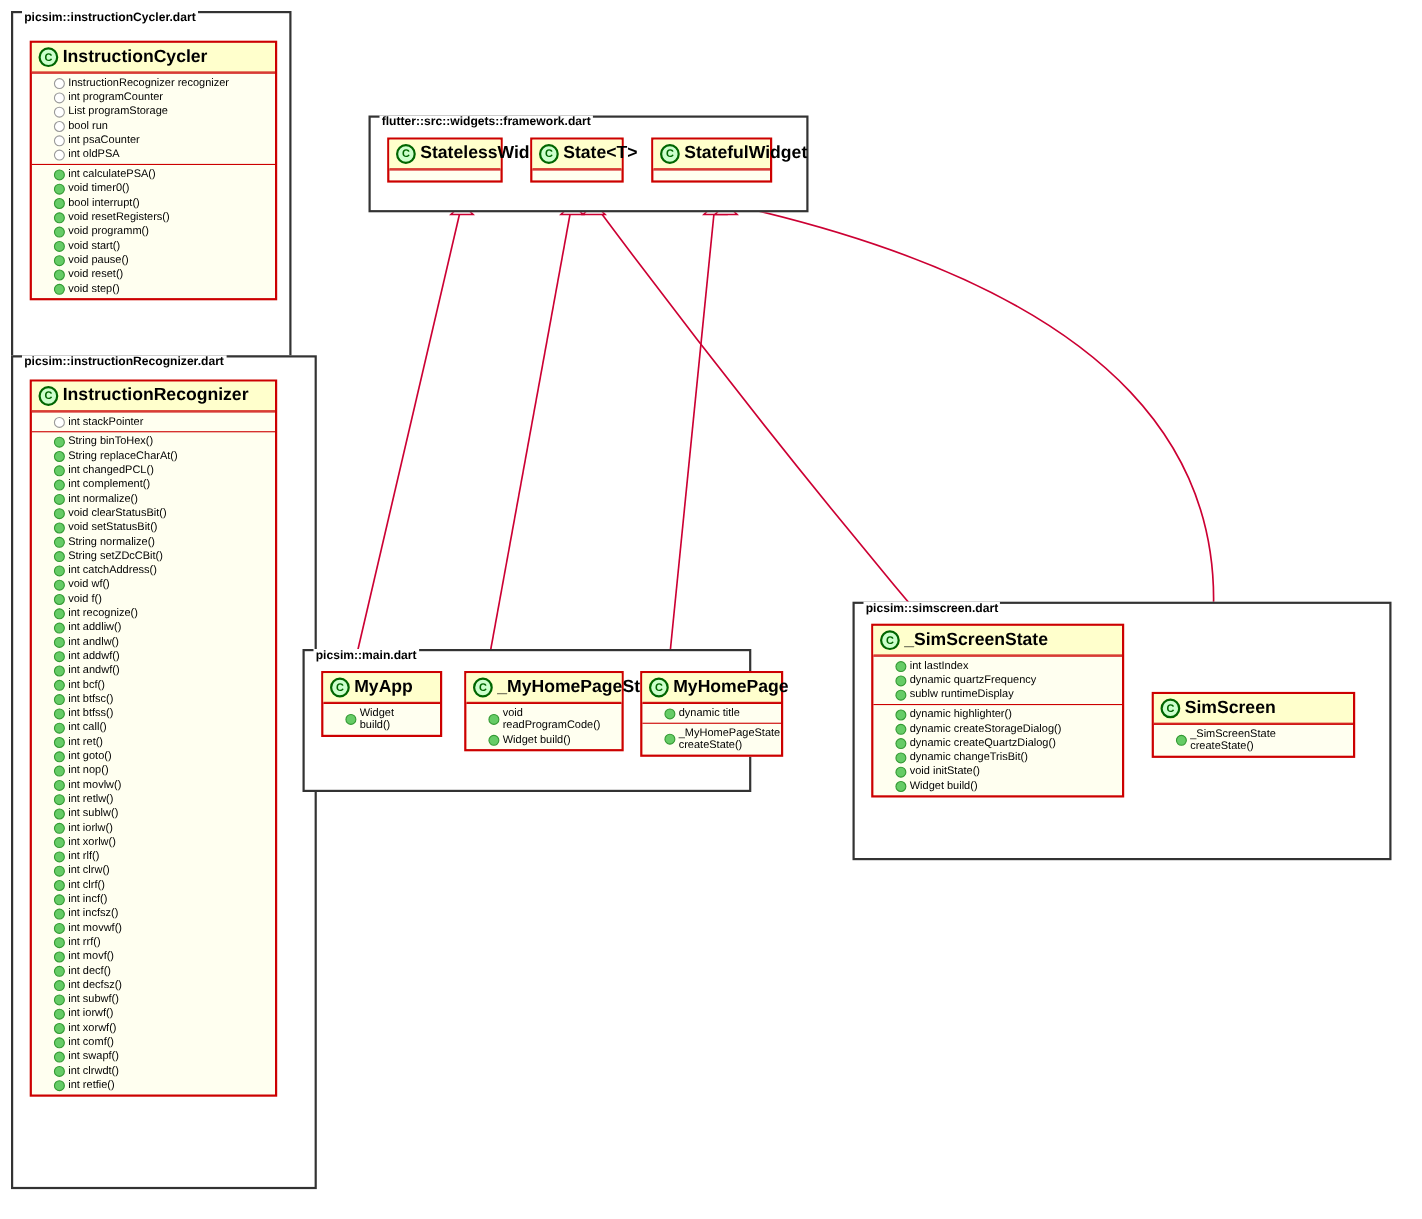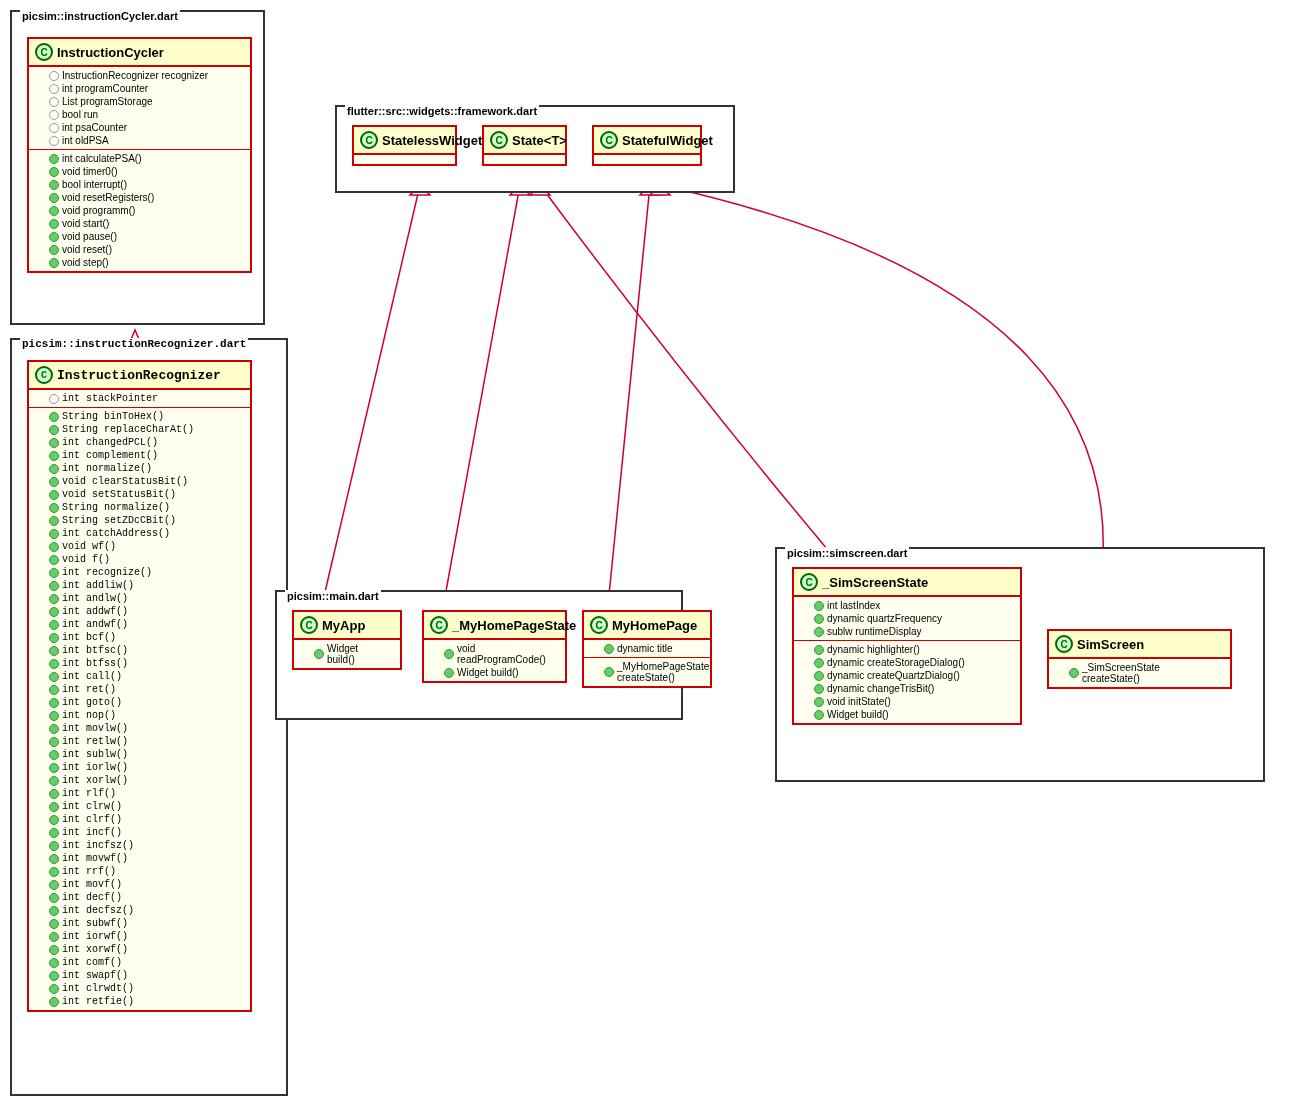--- a/index.html
+++ b/index.html
@@ -54,21 +54,21 @@
       display: flex;
       align-items: center;
       justify-content: center;
       font-size: 10px;
       font-weight: bold;
       color: #006600;
       flex-shrink: 0;
     }
     .class-name {
       font-weight: bold;
-      font-size: 13px;
+      font-size: 16px;
     }
     .class-section {
       border-top: 1px solid #cc0000;
       padding: 2px 20px;
     }
     .member-item {
       display: flex;
       align-items: center;
       gap: 3px;
       padding: 1px 0;
@@ -184,21 +184,21 @@
             <span>void reset()</span>
           </div>
         <div class="member-item">
             <div class="member-icon icon-green"></div>
             <span>void step()</span>
           </div>
       </div>
     </div>
   </div>
 
-  <div class="package-box" style="left:10px; top:338px; width:278px; height:758px;font-family:Liberation Mono, monospace;">
+  <div class="package-box" style="left:10px; top:323px; width:278px; height:758px;">
     <span class="package-label">picsim::instructionRecognizer.dart</span>
 
     <div class="class-box" style="left:15px; top:20px; width:225px;">
       <div class="class-header">
         <div class="class-icon">C</div>
         <span class="class-name">InstructionRecognizer</span>
       </div>
       <div class="class-section">
         <div class="member-item">
             <div class="member-icon icon-open"></div>

